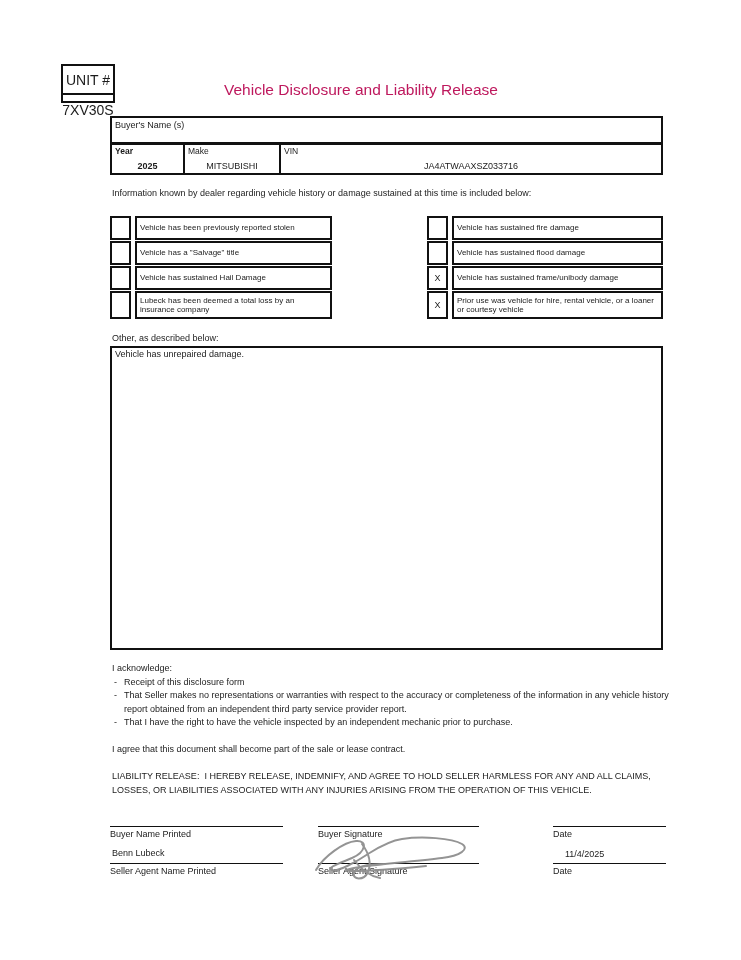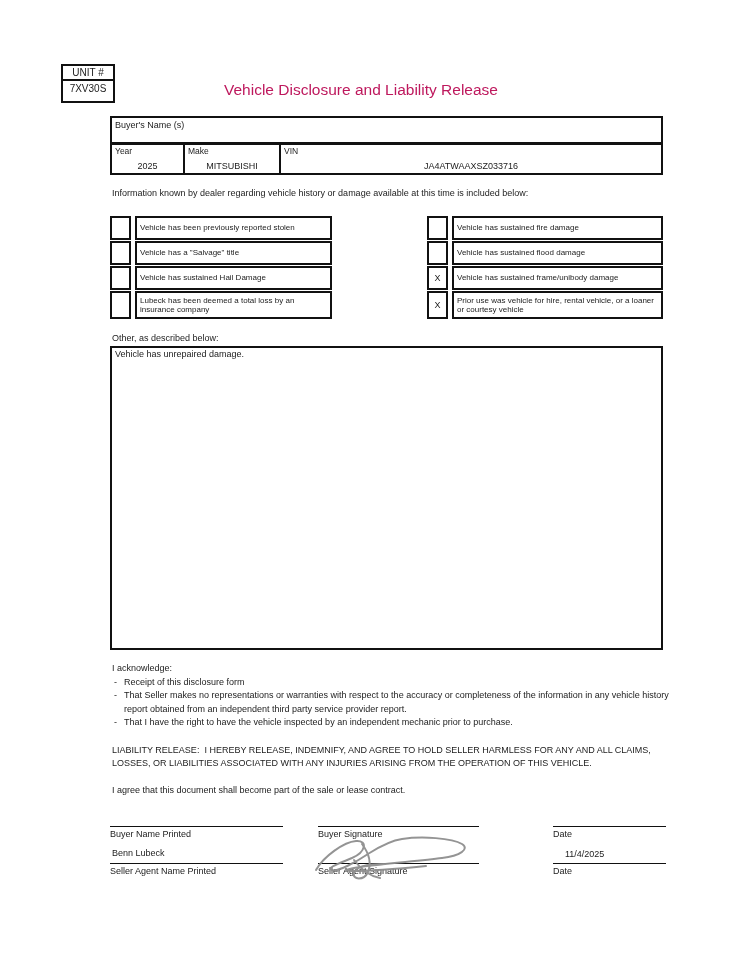--- a/index.html
+++ b/index.html
@@ -16,22 +16,22 @@
     overflow:hidden;
   }
   .abs { position:absolute; }
 
   
   #unit-box {
     left:61px; top:64px; width:54px; height:39px;
     border:2px solid #111;
   }
   #unit-box .cell {
-    height:15px; display:flex; align-items:center; justify-content:center;
-    font-size:10px;
+    height:29px; display:flex; align-items:center; justify-content:center;
+    font-size:14px;
   }
   #unit-box .cell:first-child { border-bottom:2px solid #111; }
 
   
   #doc-title {
     left:0; top:81px; width:722px;
     text-align:center;
     font-size:15.5px; font-weight:500; color:#be185d;
   }
 
@@ -46,21 +46,21 @@
     display:flex; height:30px;
     border:2px solid #111; border-top:none;
   }
   .vcell { position:relative; border-right:2px solid #111; }
   .vcell:last-child { border-right:none; }
   .vcell .vlabel { font-size:8.5px; padding:1px 3px; }
   .vcell .vvalue {
     position:absolute; left:0; right:0; bottom:2px;
     text-align:center; font-size:9px;
   }
-  .vc-year { width:73px; } .vc-make { width:96px; }
+  .vc-year { width:73px;font-weight:bold; } .vc-make { width:96px; }
   .vc-model { width:174px; } .vc-vin { flex:1; }
 
   #info-line { left:112px; top:188px; font-size:9px; }
 
   
   .cb-group { display:flex; flex-direction:column; }
   #cb-left  { left:110px; top:216px; width:222px; }
   #cb-right { left:427px; top:216px; width:236px; }
   .cb-row { display:flex; margin-bottom:1px; }
   .cb-row .cb {
@@ -127,21 +127,21 @@
         <div class="vlabel">Make</div>
         <div class="vvalue">MITSUBISHI</div>
       </div>
       <div class="vcell vc-vin">
         <div class="vlabel">VIN</div>
         <div class="vvalue">JA4ATWAAXSZ033716</div>
       </div>
     </div>
   </div>
 
-  <div id="info-line" class="abs">Information known by dealer regarding vehicle history or damage available at this time is included below:</div>
+  <div id="info-line" class="abs">Information known by dealer regarding vehicle history or damage sustained at this time is included below:</div>
 
   <div id="cb-left" class="abs cb-group">
     <div class="cb-row h24">
       <div class="cb"></div>
       <div class="cbl">Vehicle has been previously reported stolen</div>
     </div>
     <div class="cb-row h24">
       <div class="cb"></div>
       <div class="cbl">Vehicle has a "Salvage" title</div>
     </div>
@@ -186,22 +186,22 @@
       <span class="btxt">Receipt of this disclosure form</span>
     </div>
     <div class="bullet">
       <span class="dash">-</span>
       <span class="btxt">That Seller makes no representations or warranties with respect to the accuracy or completeness of the information in any vehicle history report obtained from an independent third party service provider report.</span>
     </div>
     <div class="bullet">
       <span class="dash">-</span>
       <span class="btxt">That I have the right to have the vehicle inspected by an independent mechanic prior to purchase.</span>
     </div>
+    <div id="agree-line">I agree that this document shall become part of the sale or lease contract.</div>
     <div id="liability-text">LIABILITY RELEASE:  I HEREBY RELEASE, INDEMNIFY, AND AGREE TO HOLD SELLER HARMLESS FOR ANY AND ALL CLAIMS, LOSSES, OR LIABILITIES ASSOCIATED WITH ANY INJURIES ARISING FROM THE OPERATION OF THIS VEHICLE.</div>
-    <div id="agree-line">I agree that this document shall become part of the sale or lease contract.</div>
   </div>
 
   <div class="abs sig-line sl-r1 sc1"></div>
   <div class="abs sig-line sl-r1 sc2"></div>
   <div class="abs sig-line sl-r1 sc3"></div>
   <div class="abs sig-label lbl-r1 sc1">Buyer Name Printed</div>
   <div class="abs sig-label lbl-r1 sc2">Buyer Signature</div>
   <div class="abs sig-label lbl-r1 sc3">Date</div>
 
   <div id="seller-name-value" class="abs sig-value">Benn Lubeck</div>

